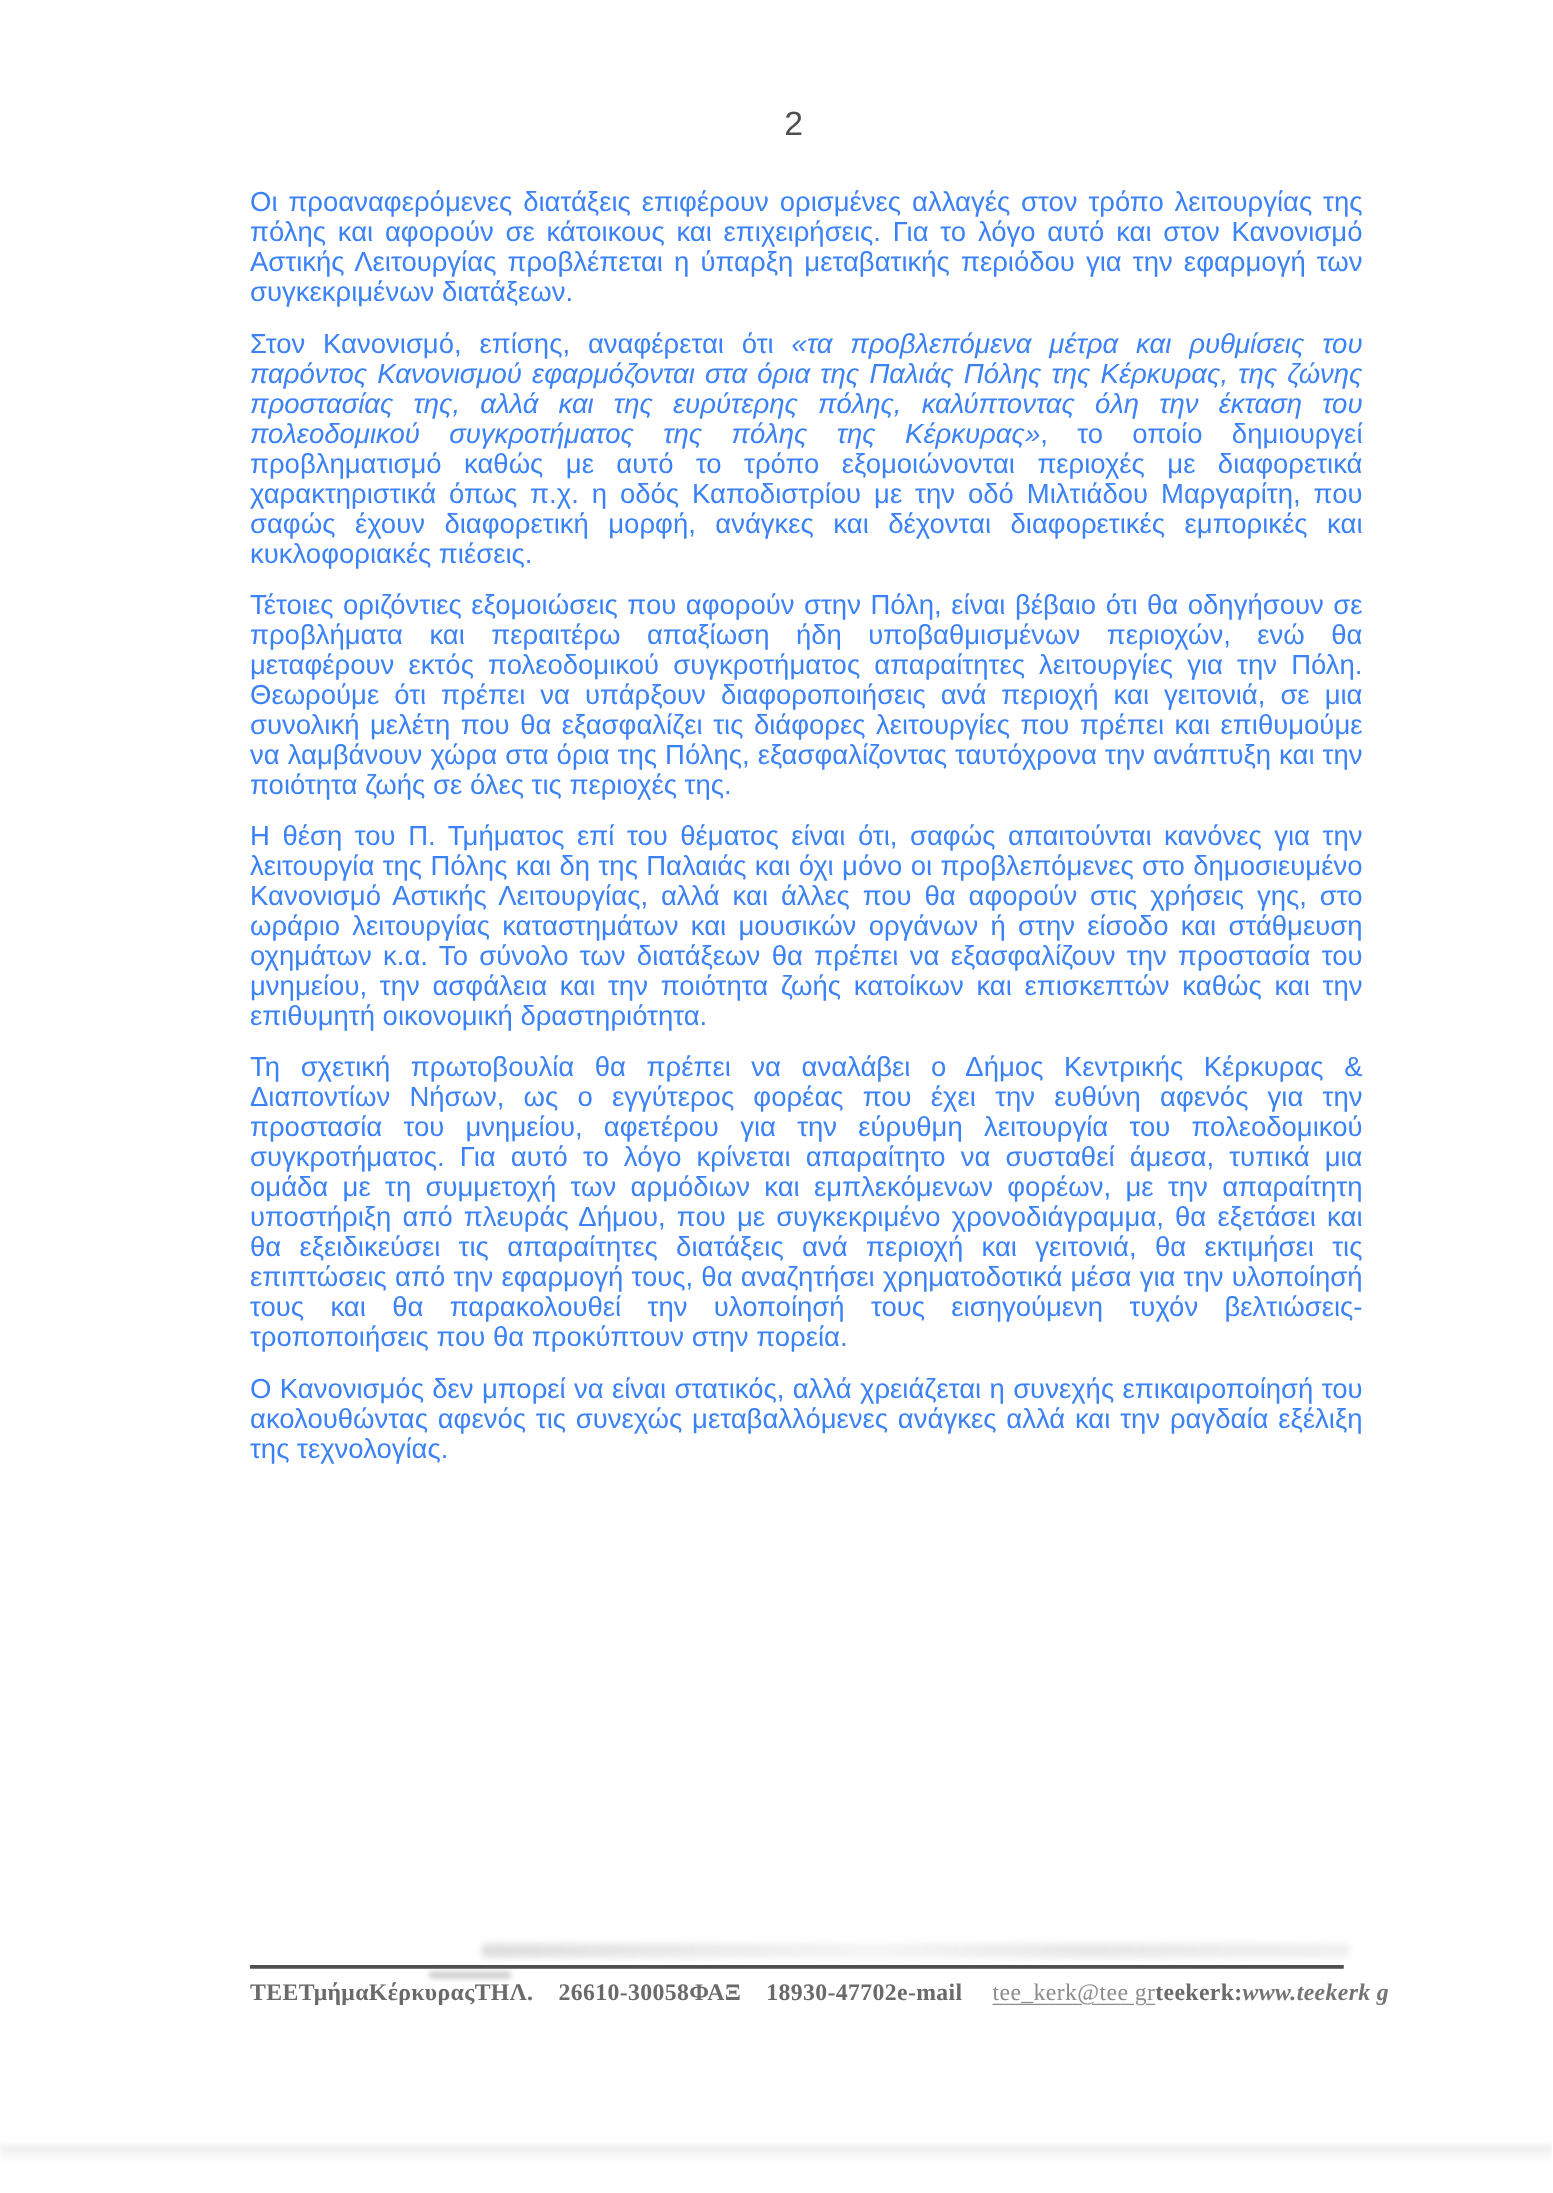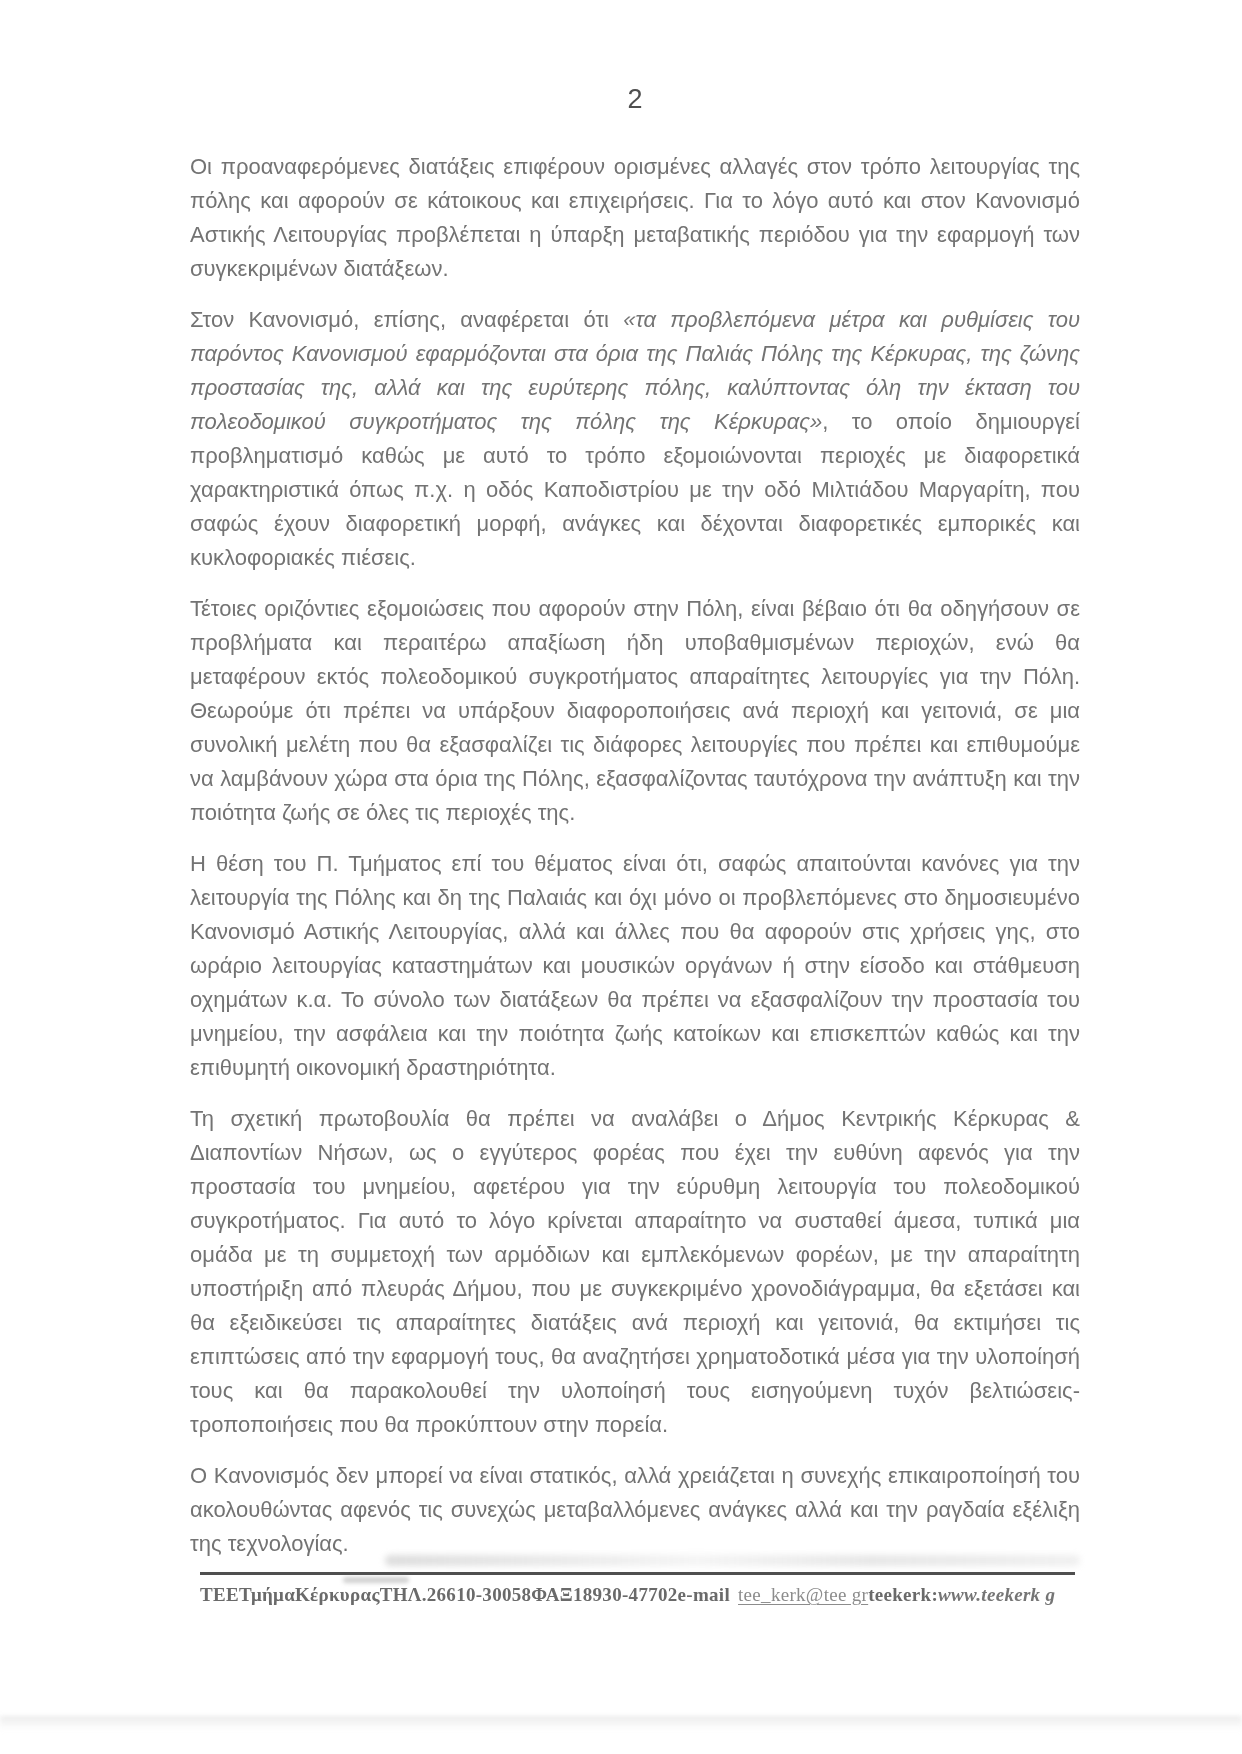--- a/index.html
+++ b/index.html
@@ -20,25 +20,25 @@
     width: 890px;
     text-align: center;
     font-size: 27px;
     line-height: 30px;
     color: #4f4f4f;
   }
 
   .content {
     position: absolute;
     top: 150px;
-    left: 190px;
+    left: 200px;
     width: 890px;
     font-size: 22px;
-    line-height: 34px;
-    color: #737373;
+    line-height: 24px;
+    color: #3b82f6;
     text-align: justify;
     text-align-last: left;
   }
 
   .content p { margin: 0 0 17px 0; }
 
   .italic { font-style: italic; }
 
   
   .footer-rule {
@@ -58,22 +58,22 @@
     font-family: "Liberation Serif", serif;
     font-size: 19px;
     line-height: 24px;
     color: #6a6a6a;
     white-space: nowrap;
     letter-spacing: 0.3px;
   }
 
   .fb  { font-weight: 700; }
   .fn  { font-weight: 700; color: #757575; font-style: italic; }
-  .gap    { }
-  .gap-sm { margin-left: 8px; }
+  .gap    { margin-left: 20px; }
+  .gap-sm { margin-left: 24px; }
 
   .flink {
     font-weight: 400;
     color: #8c8c8c;
     text-decoration: underline;
     text-underline-offset: 3px;
   }
 
   
   .scan-smudge { position: absolute; pointer-events: none; }

